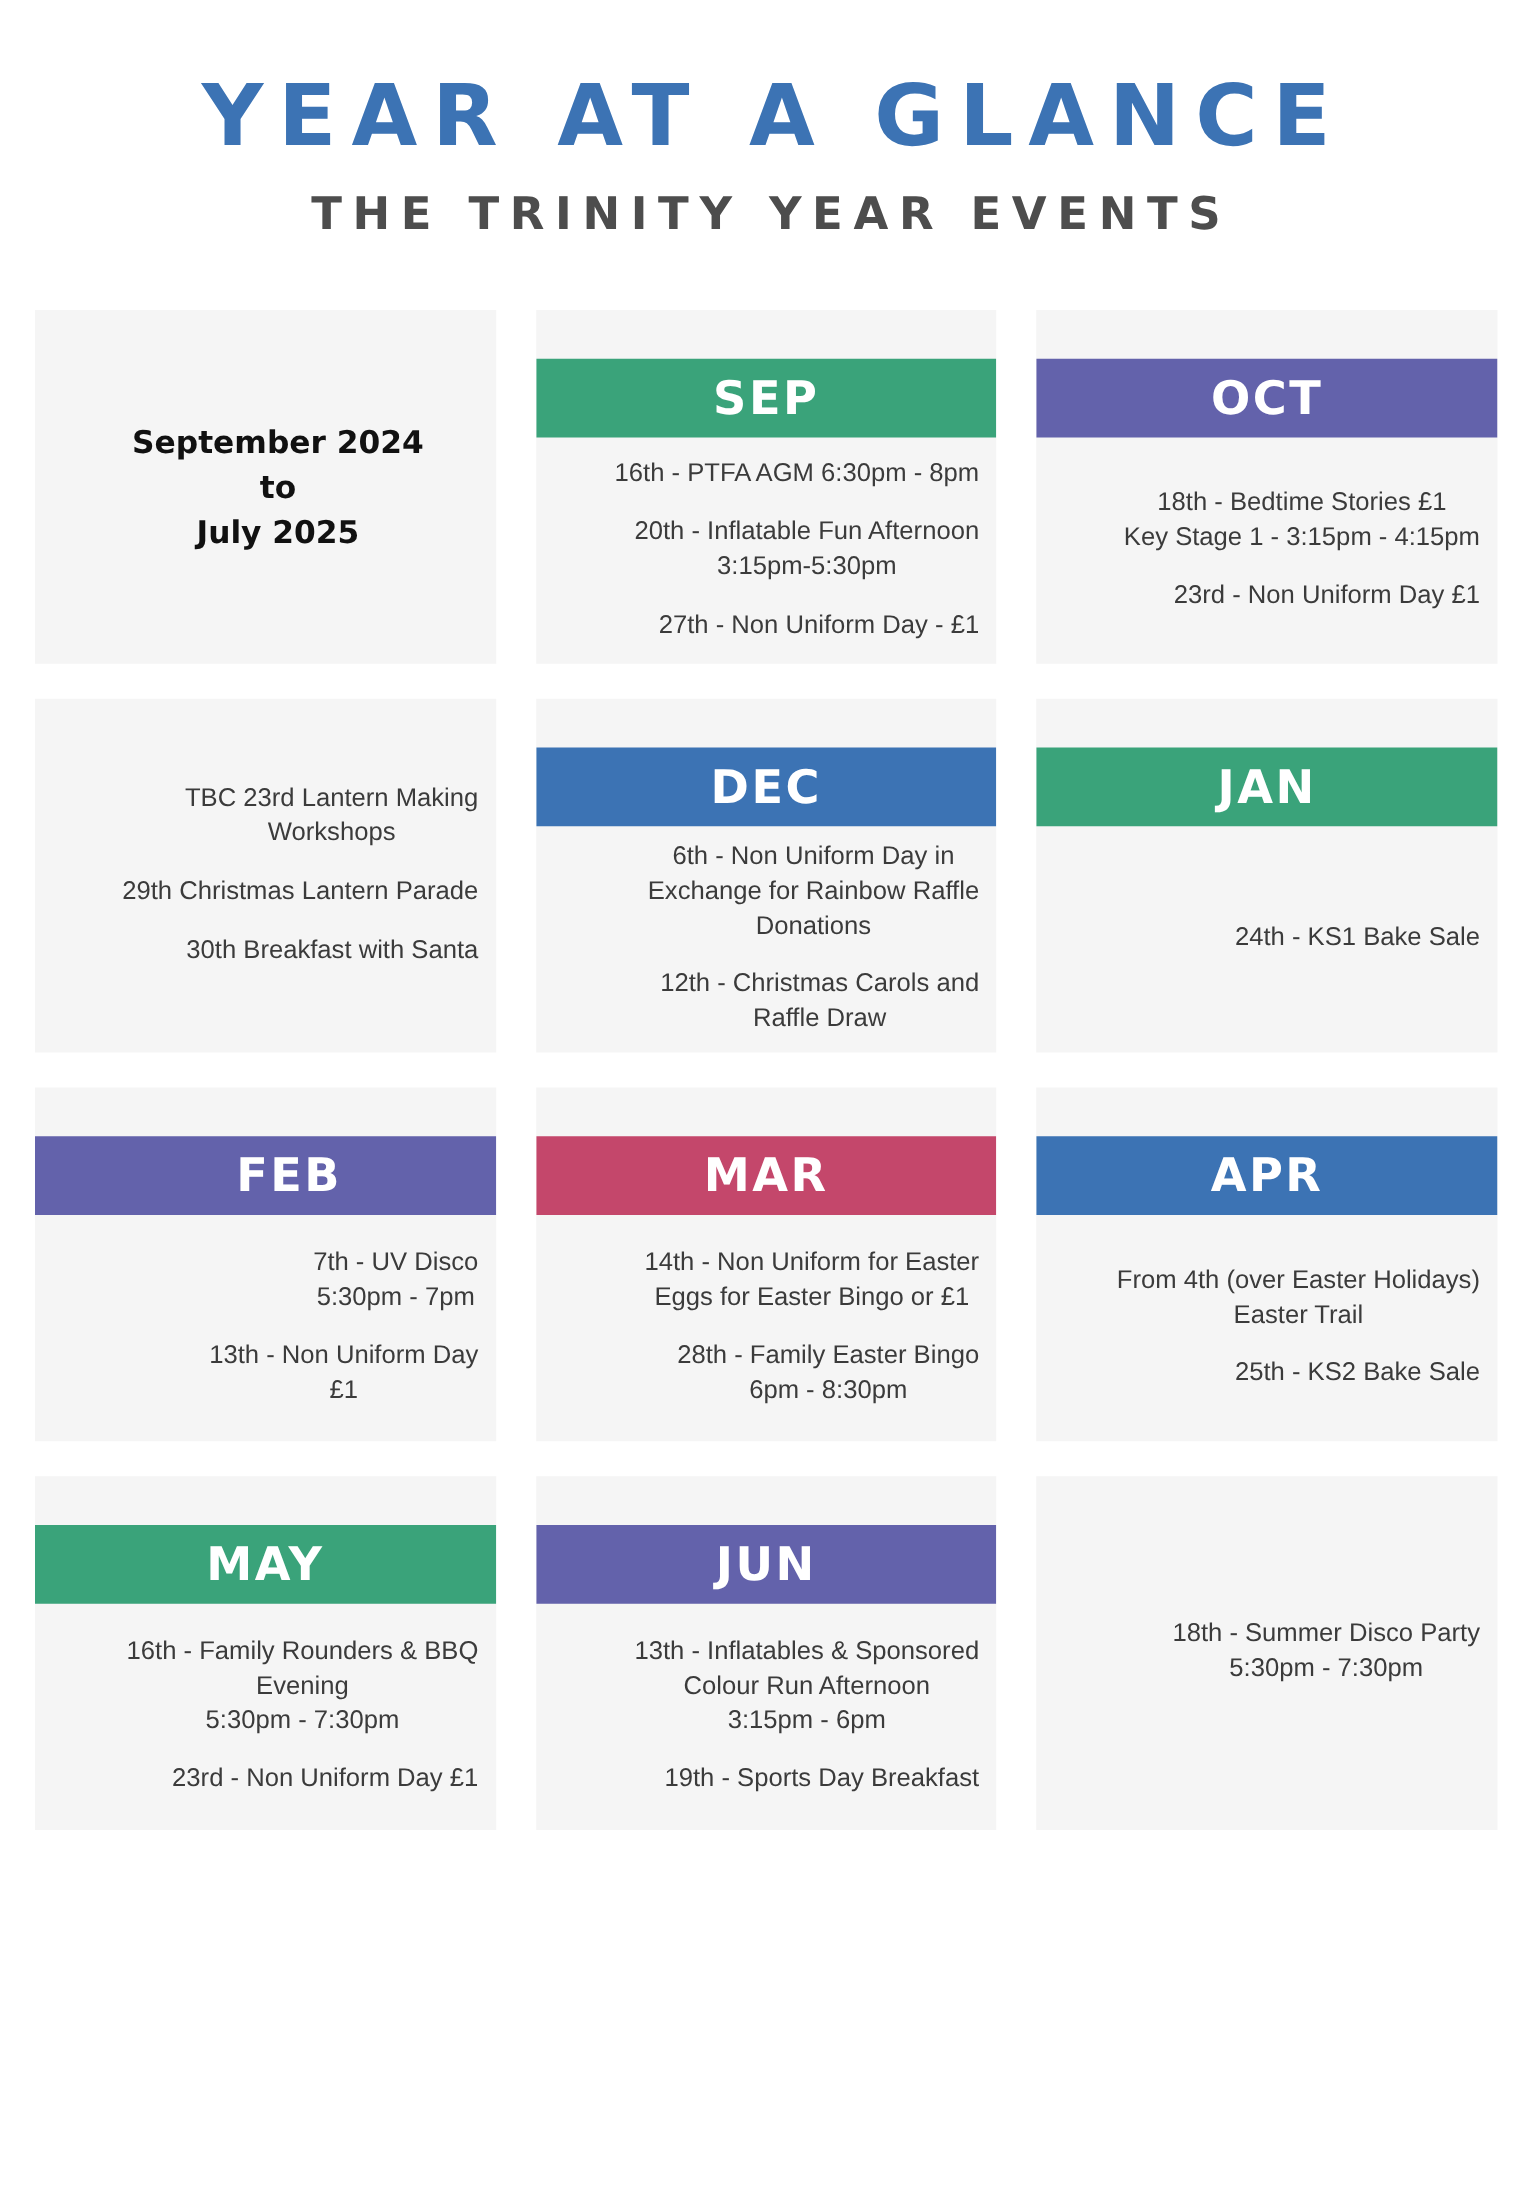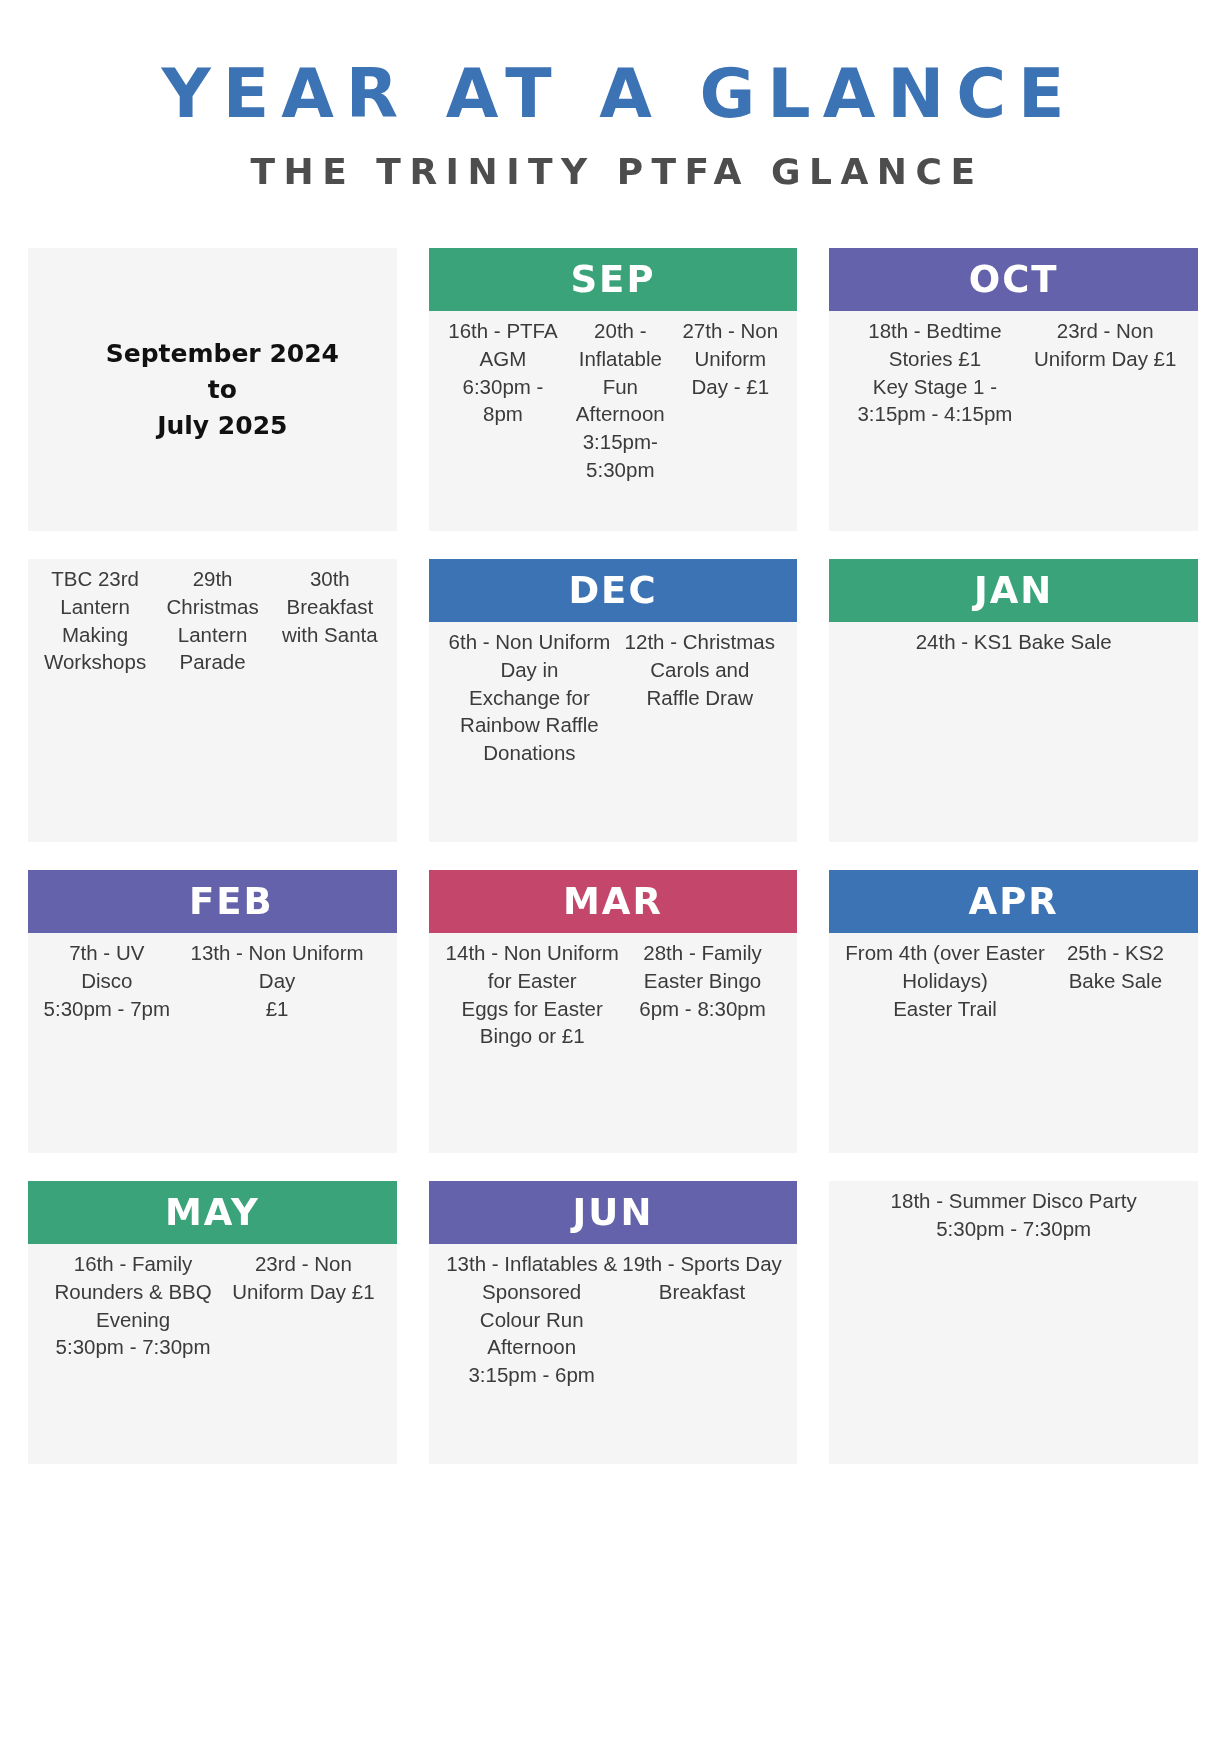--- a/index.html
+++ b/index.html
@@ -68,27 +68,28 @@
     height: 63px;
     display: flex;
     align-items: center;
     justify-content: center;
     color: #ffffff;
     font-family: "DejaVu Sans", sans-serif;
     font-weight: 700;
     font-size: 37px;
     letter-spacing: 2px;
     flex: 0 0 auto;
+    margin-top: 39px;
   }
 
   .card-body {
     flex: 1 1 auto;
     display: flex;
-    flex-direction: row;
-    align-items: flex-start;
+    flex-direction: column;
+    align-items: flex-end;
     justify-content: center;
     padding: 6px 14px 10px 14px;
     box-sizing: border-box;
   }
 
   .event {
     font-family: "Liberation Sans", sans-serif;
     font-size: 20.5px;
     line-height: 1.35;
     color: #3b3b3b;
@@ -117,21 +118,21 @@
     margin-left: 20px;
   }
 </style>
 </head>
 <body>
 
 <div class="poster">
 
   <div class="header">
     <h1 class="main-title" style="color: rgb(60, 115, 180);">YEAR AT A GLANCE</h1>
-    <h2 class="sub-title" style="color: rgb(77, 77, 77);">THE TRINITY PTFA GLANCE</h2>
+    <h2 class="sub-title" style="color: rgb(77, 77, 77);">THE TRINITY YEAR EVENTS</h2>
   </div>
 
   <div class="grid">
 
     <div class="intro-card">
       <div class="intro-text">September 2024
 to
 July 2025</div>
     </div>
 

